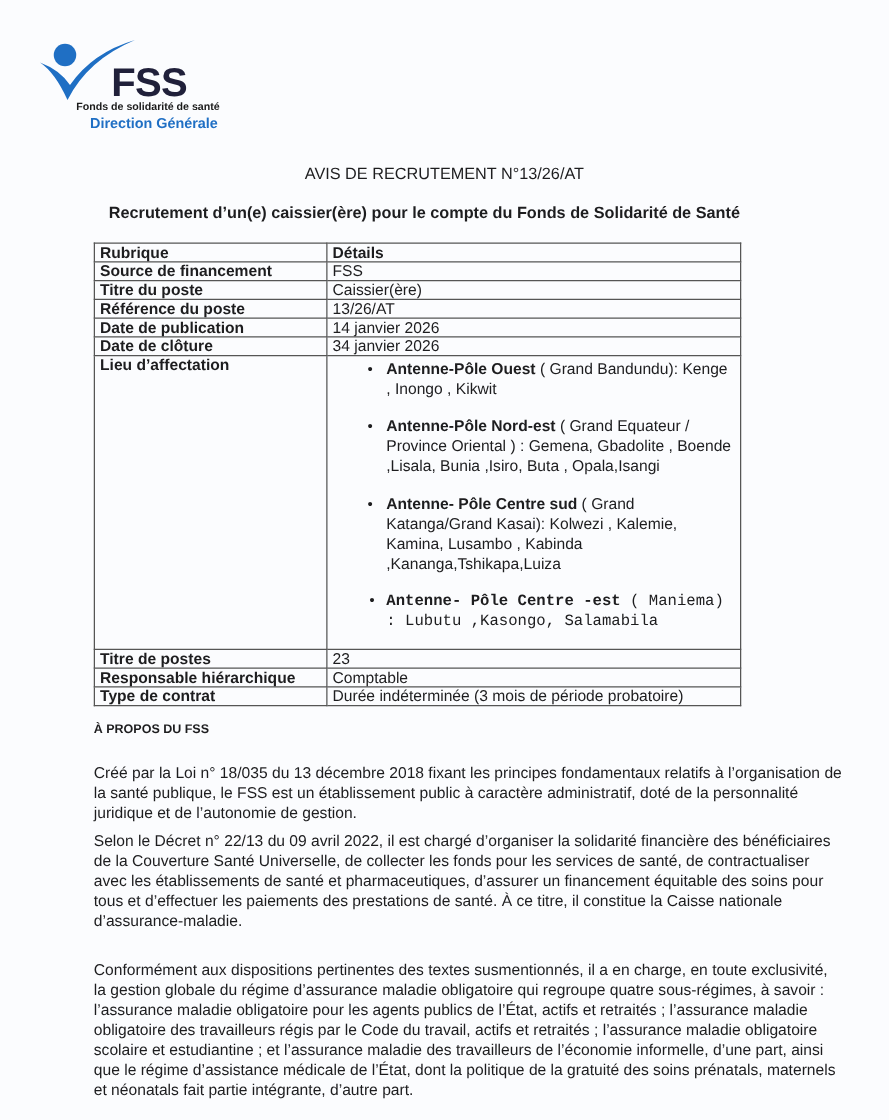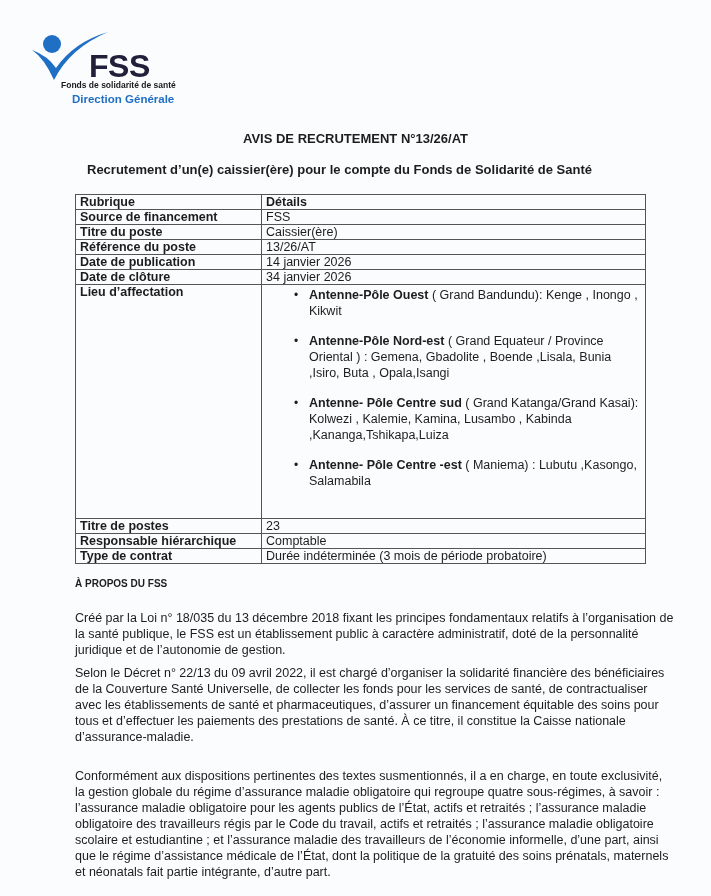--- a/index.html
+++ b/index.html
@@ -24,38 +24,38 @@
   .fss-sub {
     position: absolute; left: 61px; top: 80px;
     font-size: 8.5px; font-weight: bold; color: #1a1a1a;
   }
   .direction {
     position: absolute; left: 72px; top: 93px;
     font-size: 11.5px; font-weight: bold; color: #1f6fc4;
   }
   .title {
     position: absolute; left: 0; width: 711px; top: 131px;
-    text-align: center; font-weight: bold; font-size: 13px;
+    text-align: center; font-weight: normal; font-size: 13px;
   }
   .subtitle {
     position: absolute; left: 75px; top: 162px;
     font-weight: bold; font-size: 13px; margin-left: 12px;
   }
   table.details {
-    position: absolute; left: 75px; top: 194px; width: 571px;
+    position: absolute; left: 75px; top: 194px; width: 518px;
     border-collapse: collapse; font-size: 12.5px;
   }
   table.details td {
     border: 1px solid #555; padding: 0 4px; line-height: 14px; vertical-align: top;
   }
   table.details td.k { width: 177px; font-weight: bold; }
   table.details tr.hdr td { font-weight: bold; }
   ul.lieux { margin: 0; padding: 0 0 0 28px; list-style: none; }
   ul.lieux li { position: relative; padding-left: 15px; margin: 0 0 14px 0; line-height: 16px; }
-  ul.lieux li:last-child { margin-bottom: 17px; }
+  ul.lieux li:last-child { margin-bottom: 2px; font-family: Liberation Mono, monospace; }
   ul.lieux li::before {
     content: "•"; position: absolute; left: 0; top: 0; font-size: 12px;
   }
   .lb { font-weight: bold; }
   .section-h {
     position: absolute; left: 75px; top: 578px;
     font-weight: bold; font-size: 10px;
   }
   .para {
     position: absolute; left: 75px; width: 600px;

